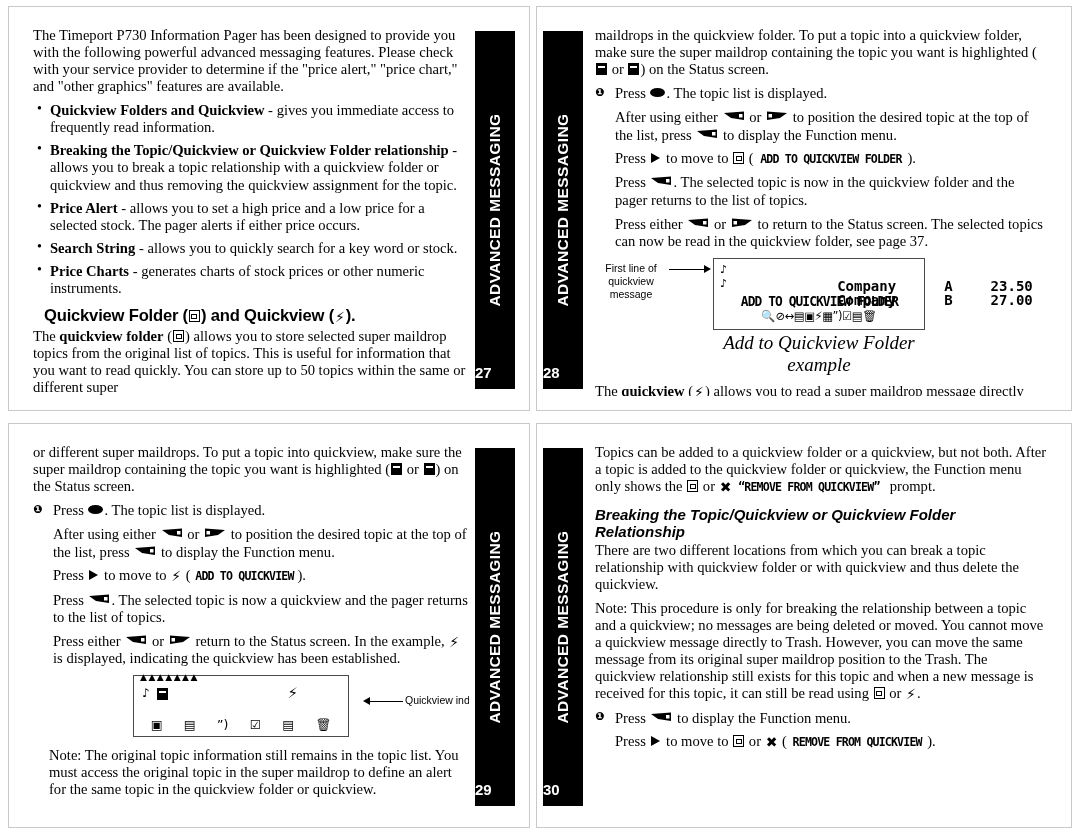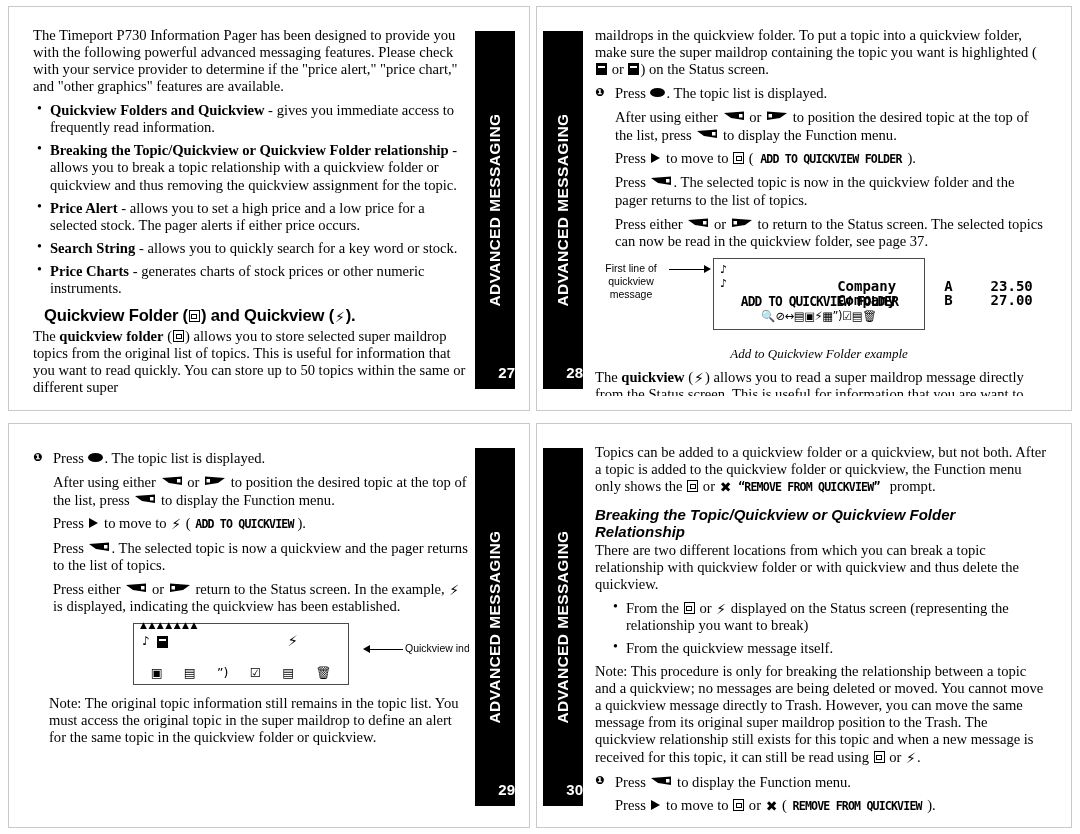--- a/index.html
+++ b/index.html
@@ -45,21 +45,21 @@
     white-space:nowrap;
     color:#fff;
     font-family:"Liberation Sans", sans-serif;
     font-weight:bold;
     font-size:15.5px;
     letter-spacing:0.4px;
   }
   .tab-num{
     position:absolute;
     left:0;right:0;bottom:8px;
-    text-align:right;
+    text-align:left;
     color:#fff;
     font-family:"Liberation Sans", sans-serif;
     font-weight:bold;
     font-size:15px;
   }
 
   .content{
     position:absolute;
     top:20px;
     bottom:14px;
@@ -173,22 +173,22 @@
   .lcdrow{
     font-family:"DejaVu Sans Mono", monospace;
     font-size:14px;
     font-weight:bold;
     letter-spacing:0px;
     white-space:pre;
   }
   .caption{
     text-align:center;
     font-style:italic;
-    font-size:13px;
-    margin-top:16px;
+    font-size:19px;
+    margin-top:2px;
     margin-left:118px;
     width:212px;
   }
   .callout{
     position:absolute;
     font-family:"Liberation Sans", sans-serif;
     font-size:10.5px;
     line-height:1.25;
     text-align:center;
   }
@@ -306,20 +306,21 @@
       <p style="margin-top:7px;"><span>The </span><span class="b">quickview</span> (<span class="bolt">⚡</span><span>) allows you to read a super maildrop message directly from the Status screen. This is useful for information that you are want to read quickly. You can assign up to 10 quickviews to different topics within the same</span></p>
     </div>
   </div>
 
   <div class="page page-left">
     <div class="tab tab-right">
       <div class="tab-label">ADVANCED MESSAGING</div>
       <div class="tab-num">29</div>
     </div>
     <div class="content content-left">
+      <p><span>or different super maildrops. To put a topic into quickview, make sure the super maildrop containing the topic you want is highlighted (</span><span class="maildrop"></span><span> or </span><span class="maildrop"></span><span>) on the Status screen.</span></p>
 
       <div class="step">
         <span class="num">❶</span>
         <span>Press </span><span class="btn-oval"></span><span>. The topic list is displayed.</span>
       </div>
       <div class="sub">
         <span>After using either </span><span class="btn-lw"><svg viewBox="0 0 22 10" width="22" height="10">
               <path d="M1 2 L21 0.5 L21 9 L8 7 Z" fill="#000"></path>
               <rect x="16" y="3" width="3.5" height="3.5" fill="#fff"></rect>
             </svg></span><span> or </span><span class="btn-lw"><svg viewBox="0 0 22 10" width="22" height="10">
@@ -379,24 +380,20 @@
     <div class="tab tab-left">
       <div class="tab-label">ADVANCED MESSAGING</div>
       <div class="tab-num">30</div>
     </div>
     <div class="content content-right">
       <p><span>Topics can be added to a quickview folder or a quickview, but not both. After a topic is added to the quickview folder or quickview, the Function menu only shows the </span><span class="folder-ico"></span><span> or </span><span class="bolt">✖</span><span class="lcdtext">“REMOVE FROM QUICKVIEW”</span><span> prompt.</span></p>
 
       <h3 class="subhead">Breaking the Topic/Quickview or Quickview Folder Relationship</h3>
       <p>There are two different locations from which you can break a topic relationship with quickview folder or with quickview and thus delete the quickview.</p>
 
-      <ul class="indent">
-        <li><span>From the </span><span class="folder-ico"></span><span> or </span><span class="bolt">⚡</span><span> displayed on the Status screen (representing the relationship you want to break)</span></li>
-        <li><span>From the quickview message itself.</span></li>
-      </ul>
 
       <p style="margin-top:4px;"><span class="note-lbl">Note:</span><span> This procedure is only for breaking the relationship between a topic and a quickview; no messages are being deleted or moved. You cannot move a quickview message directly to Trash. However, you can move the same message from its original super maildrop position to the Trash. The quickview relationship still exists for this topic and when a new message is received for this topic, it can still be read using </span><span class="folder-ico"></span><span> or </span><span class="bolt">⚡</span><span>.</span></p>
 
       <div class="step">
         <span class="num">❶</span>
         <span>Press </span><span class="btn-lw"><svg viewBox="0 0 22 10" width="22" height="10">
               <path d="M1 2 L21 0.5 L21 9 L8 7 Z" fill="#000"></path>
               <rect x="16" y="3" width="3.5" height="3.5" fill="#fff"></rect>
             </svg></span><span> to display the Function menu.</span>
       </div>

